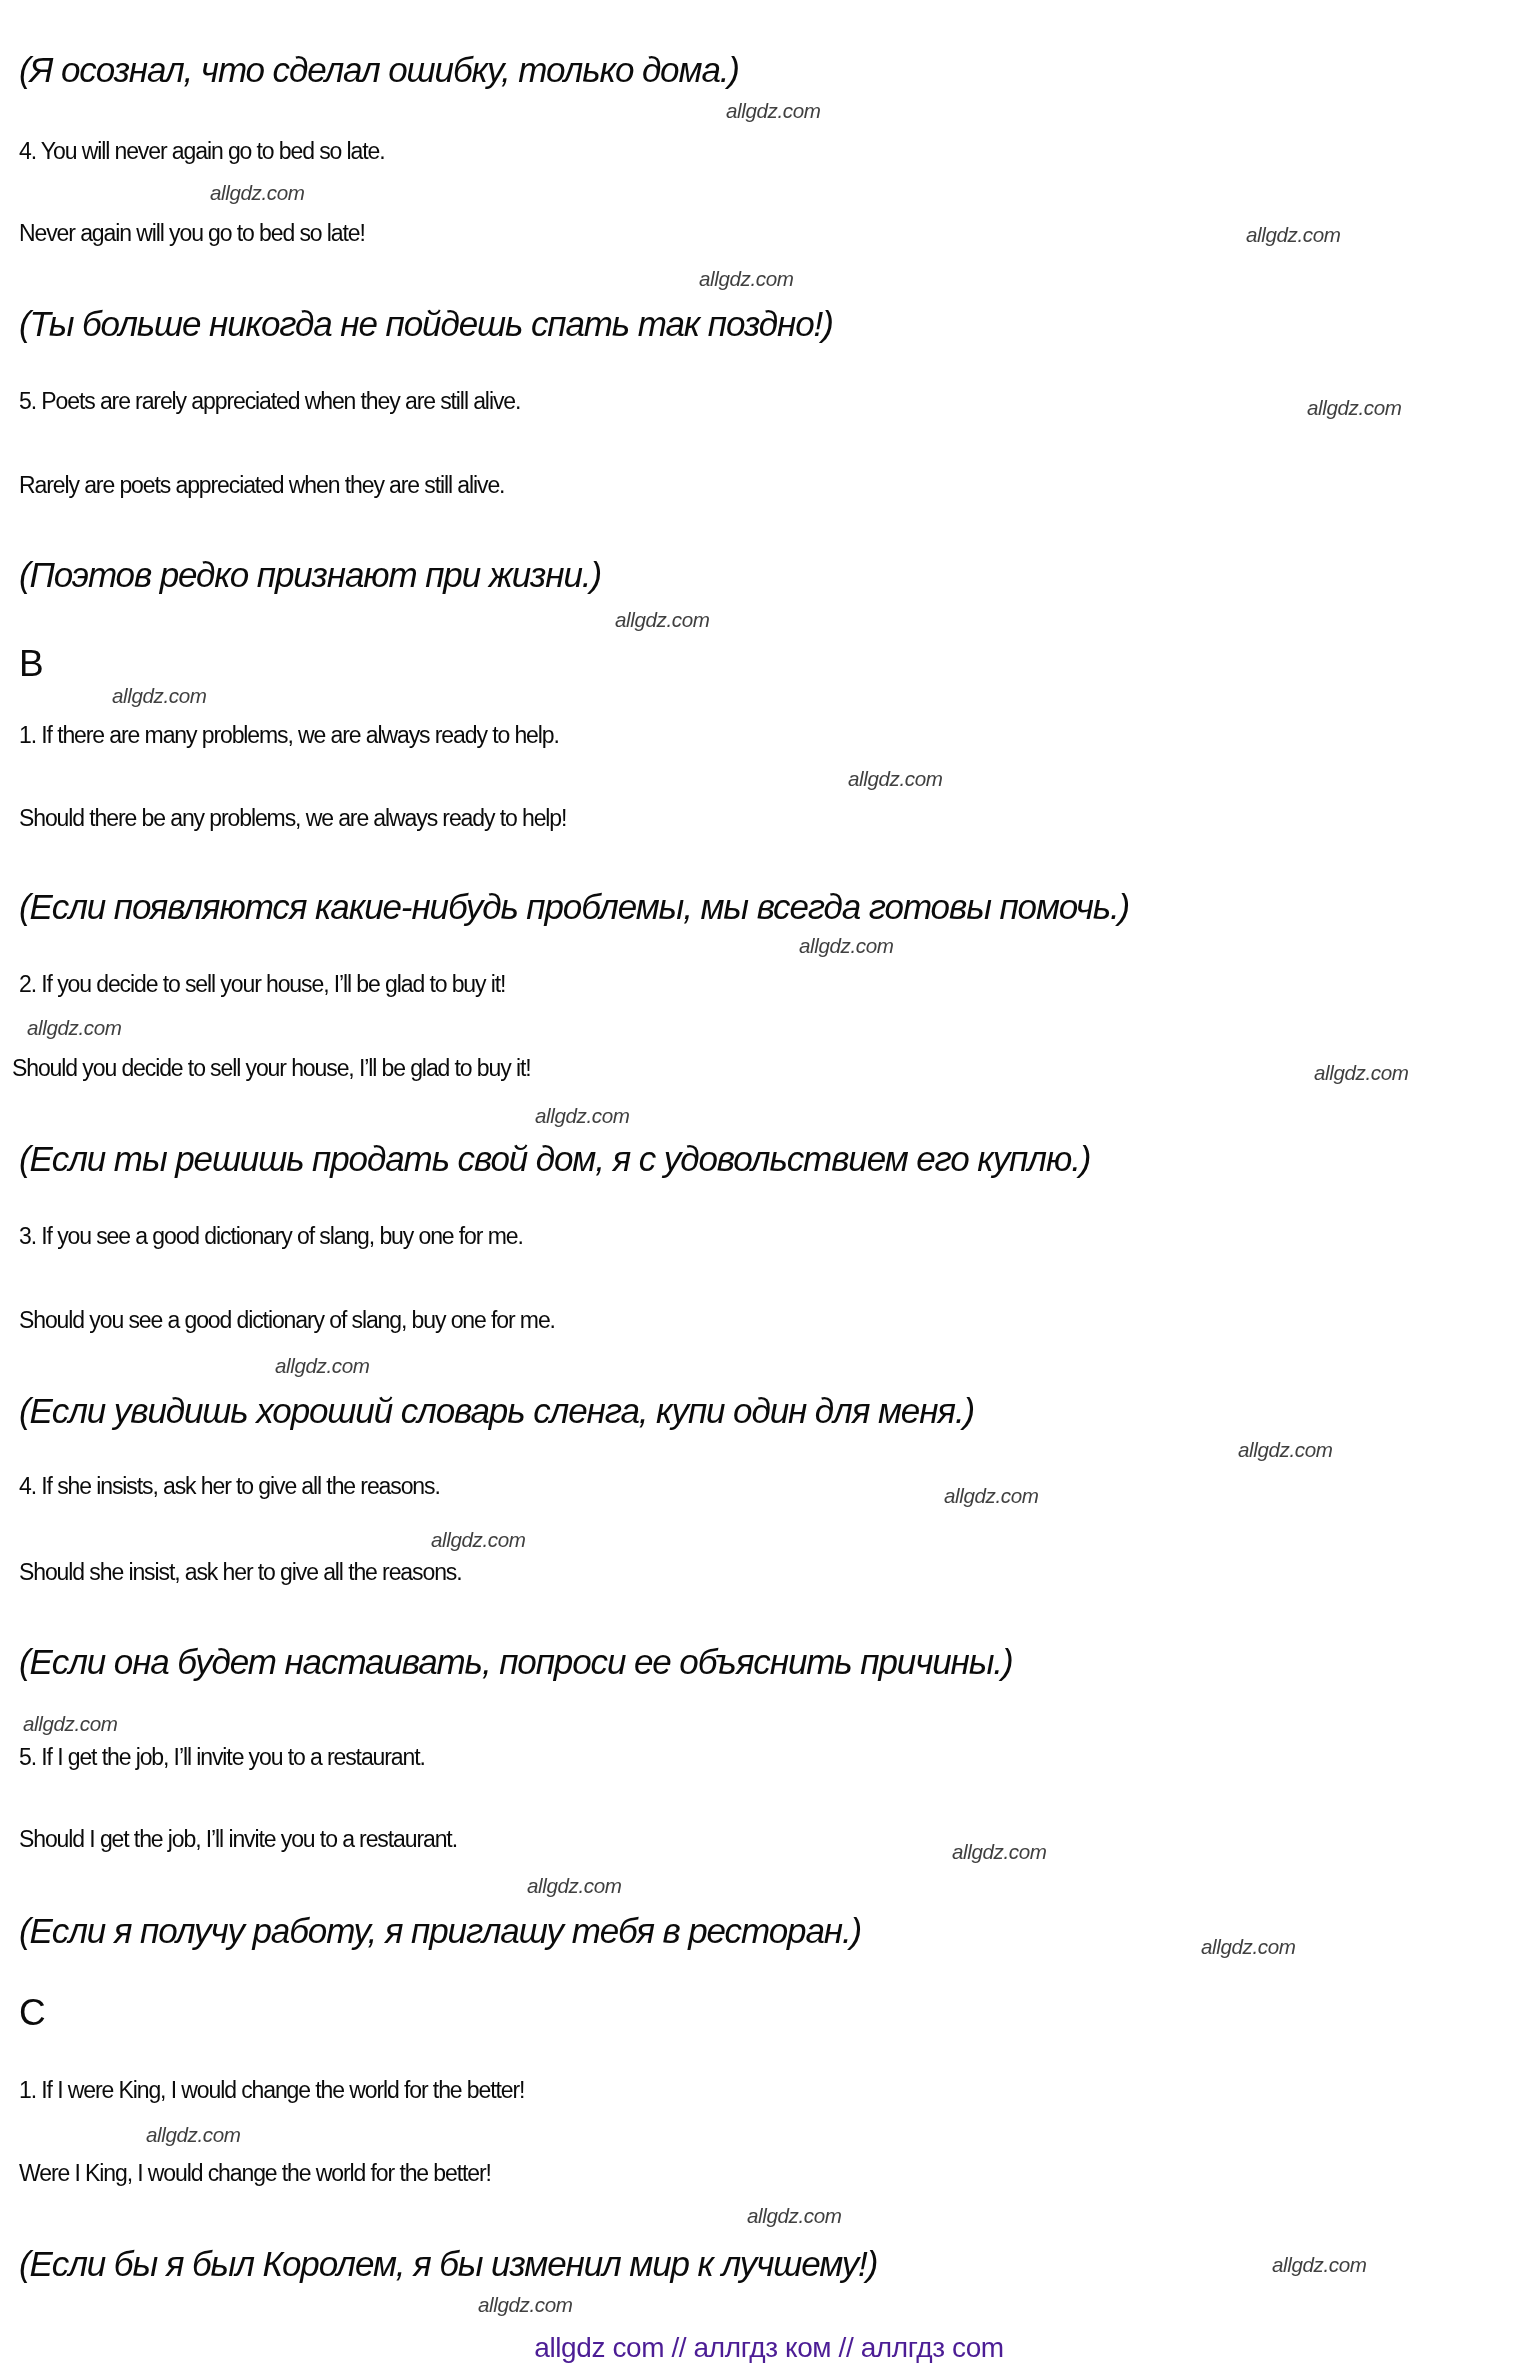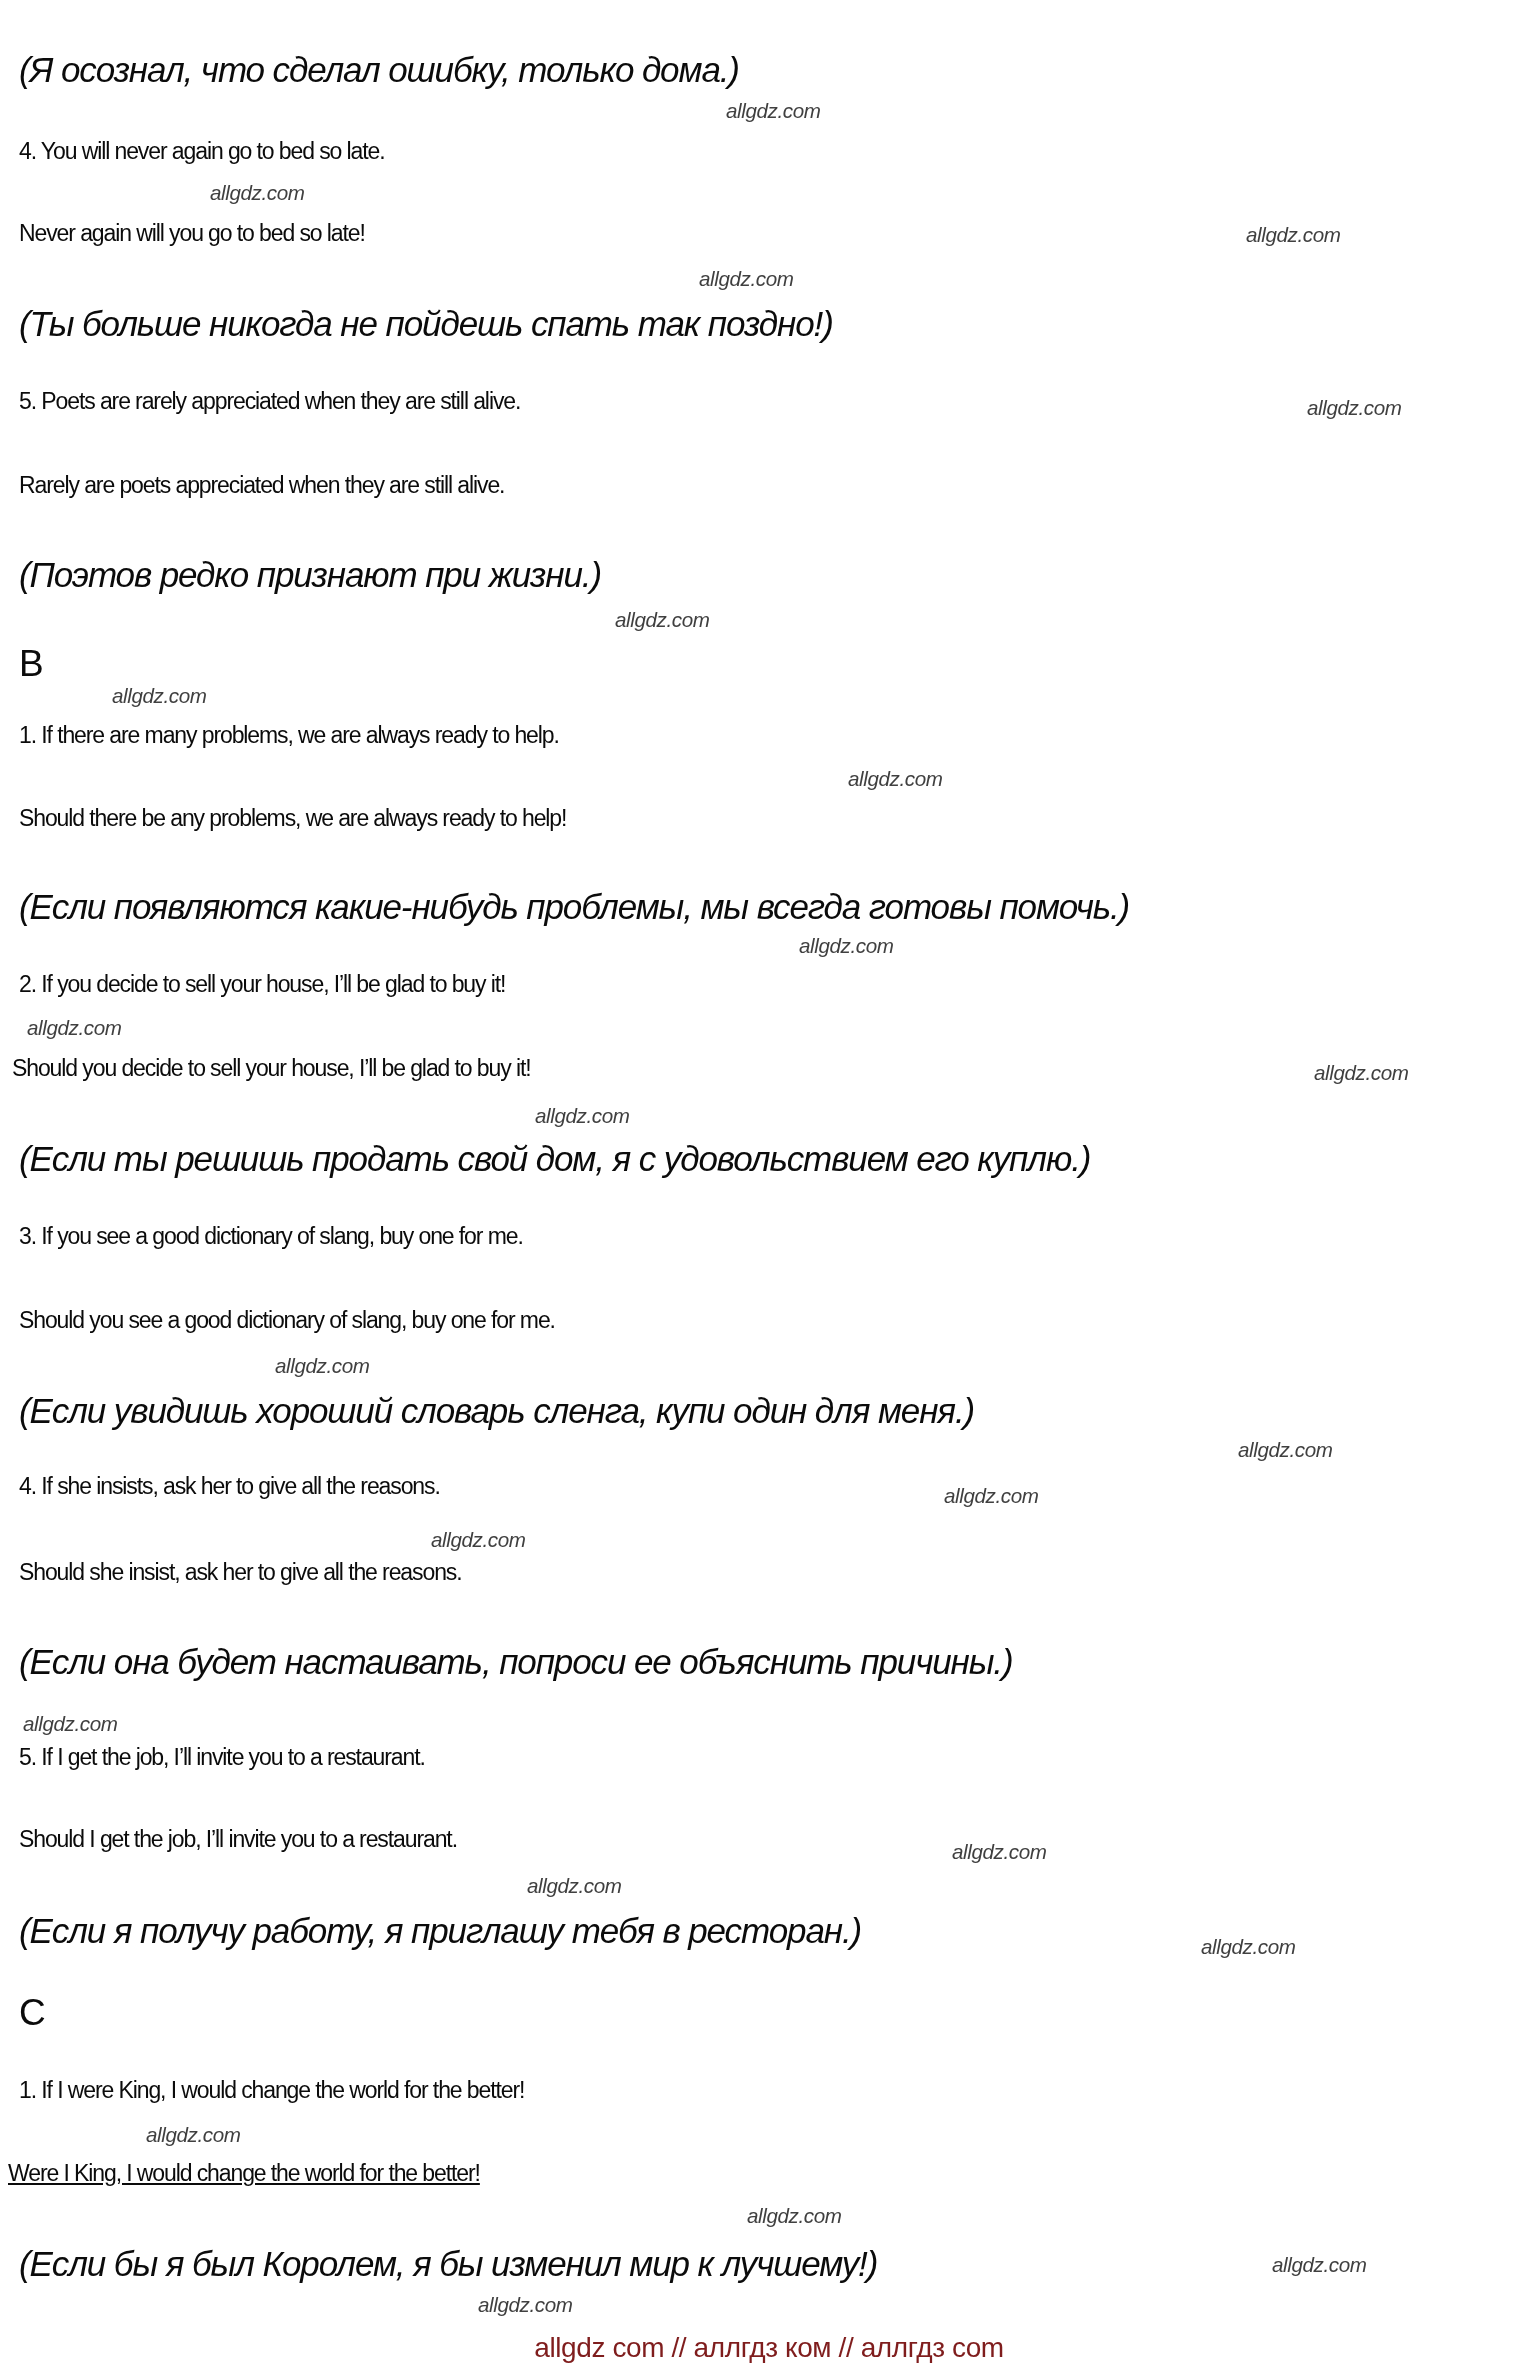--- a/index.html
+++ b/index.html
@@ -98,22 +98,22 @@
       <div class="abs line-wm" style="left: 23px; top: 1712px;">allgdz.com</div>
       <div class="abs line-en" style="left: 19px; top: 1744px;">5. If I get the job, I’ll invite you to a restaurant.</div>
       <div class="abs line-en" style="left: 19px; top: 1826px;">Should I get the job, I’ll invite you to a restaurant.</div>
       <div class="abs line-wm" style="left: 952px; top: 1840px;">allgdz.com</div>
       <div class="abs line-wm" style="left: 527px; top: 1874px;">allgdz.com</div>
       <div class="abs line-ru" style="left: 19px; top: 1911px;">(Если я получу работу, я приглашу тебя в ресторан.)</div>
       <div class="abs line-wm" style="left: 1201px; top: 1935px;">allgdz.com</div>
       <div class="abs line-section" style="left: 19px; top: 1992px;">C</div>
       <div class="abs line-en" style="left: 19px; top: 2077px;">1. If I were King, I would change the world for the better!</div>
       <div class="abs line-wm" style="left: 146px; top: 2123px;">allgdz.com</div>
-      <div class="abs line-en" style="left: 8px; top: 2160px; text-decoration: underline;">Were I King, I would change the world for the better!</div>
+      <div class="abs line-en" style="left: 19px; top: 2160px;">Were I King, I would change the world for the better!</div>
       <div class="abs line-wm" style="left: 747px; top: 2204px;">allgdz.com</div>
       <div class="abs line-ru" style="left: 19px; top: 2244px;">(Если бы я был Королем, я бы изменил мир к лучшему!)</div>
       <div class="abs line-wm" style="left: 1272px; top: 2253px;">allgdz.com</div>
       <div class="abs line-wm" style="left: 478px; top: 2293px;">allgdz.com</div>
     </div>
 
-  <div class="footer-line" style="color: #7f1d1d;">allgdz com  //  аллгдз ком  //  аллгдз com</div>
+  <div class="footer-line" style="color: #4c1d95;">allgdz com  //  аллгдз ком  //  аллгдз com</div>
 </div>
 
 
 </body></html>

